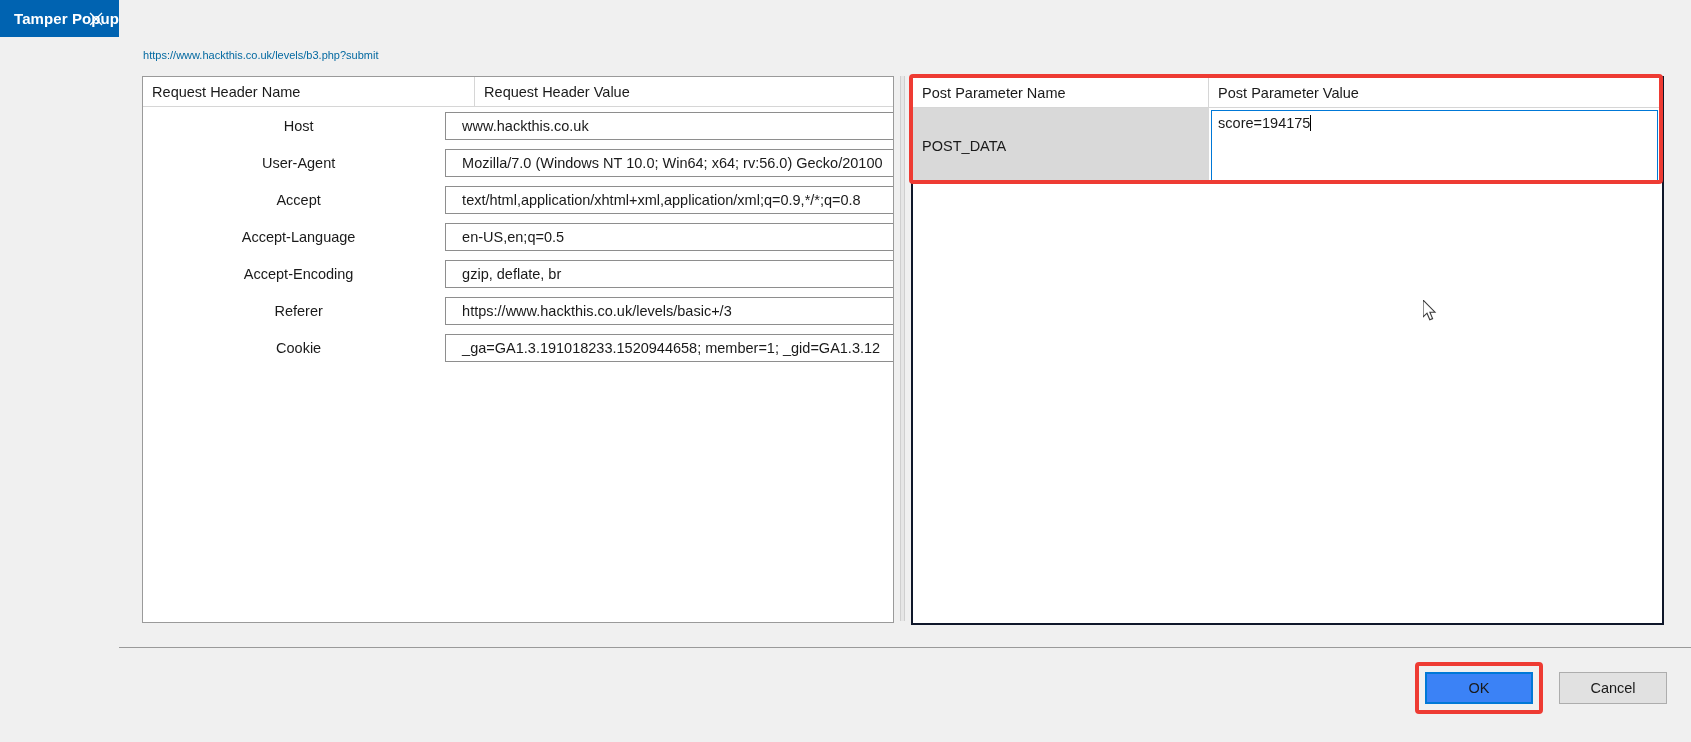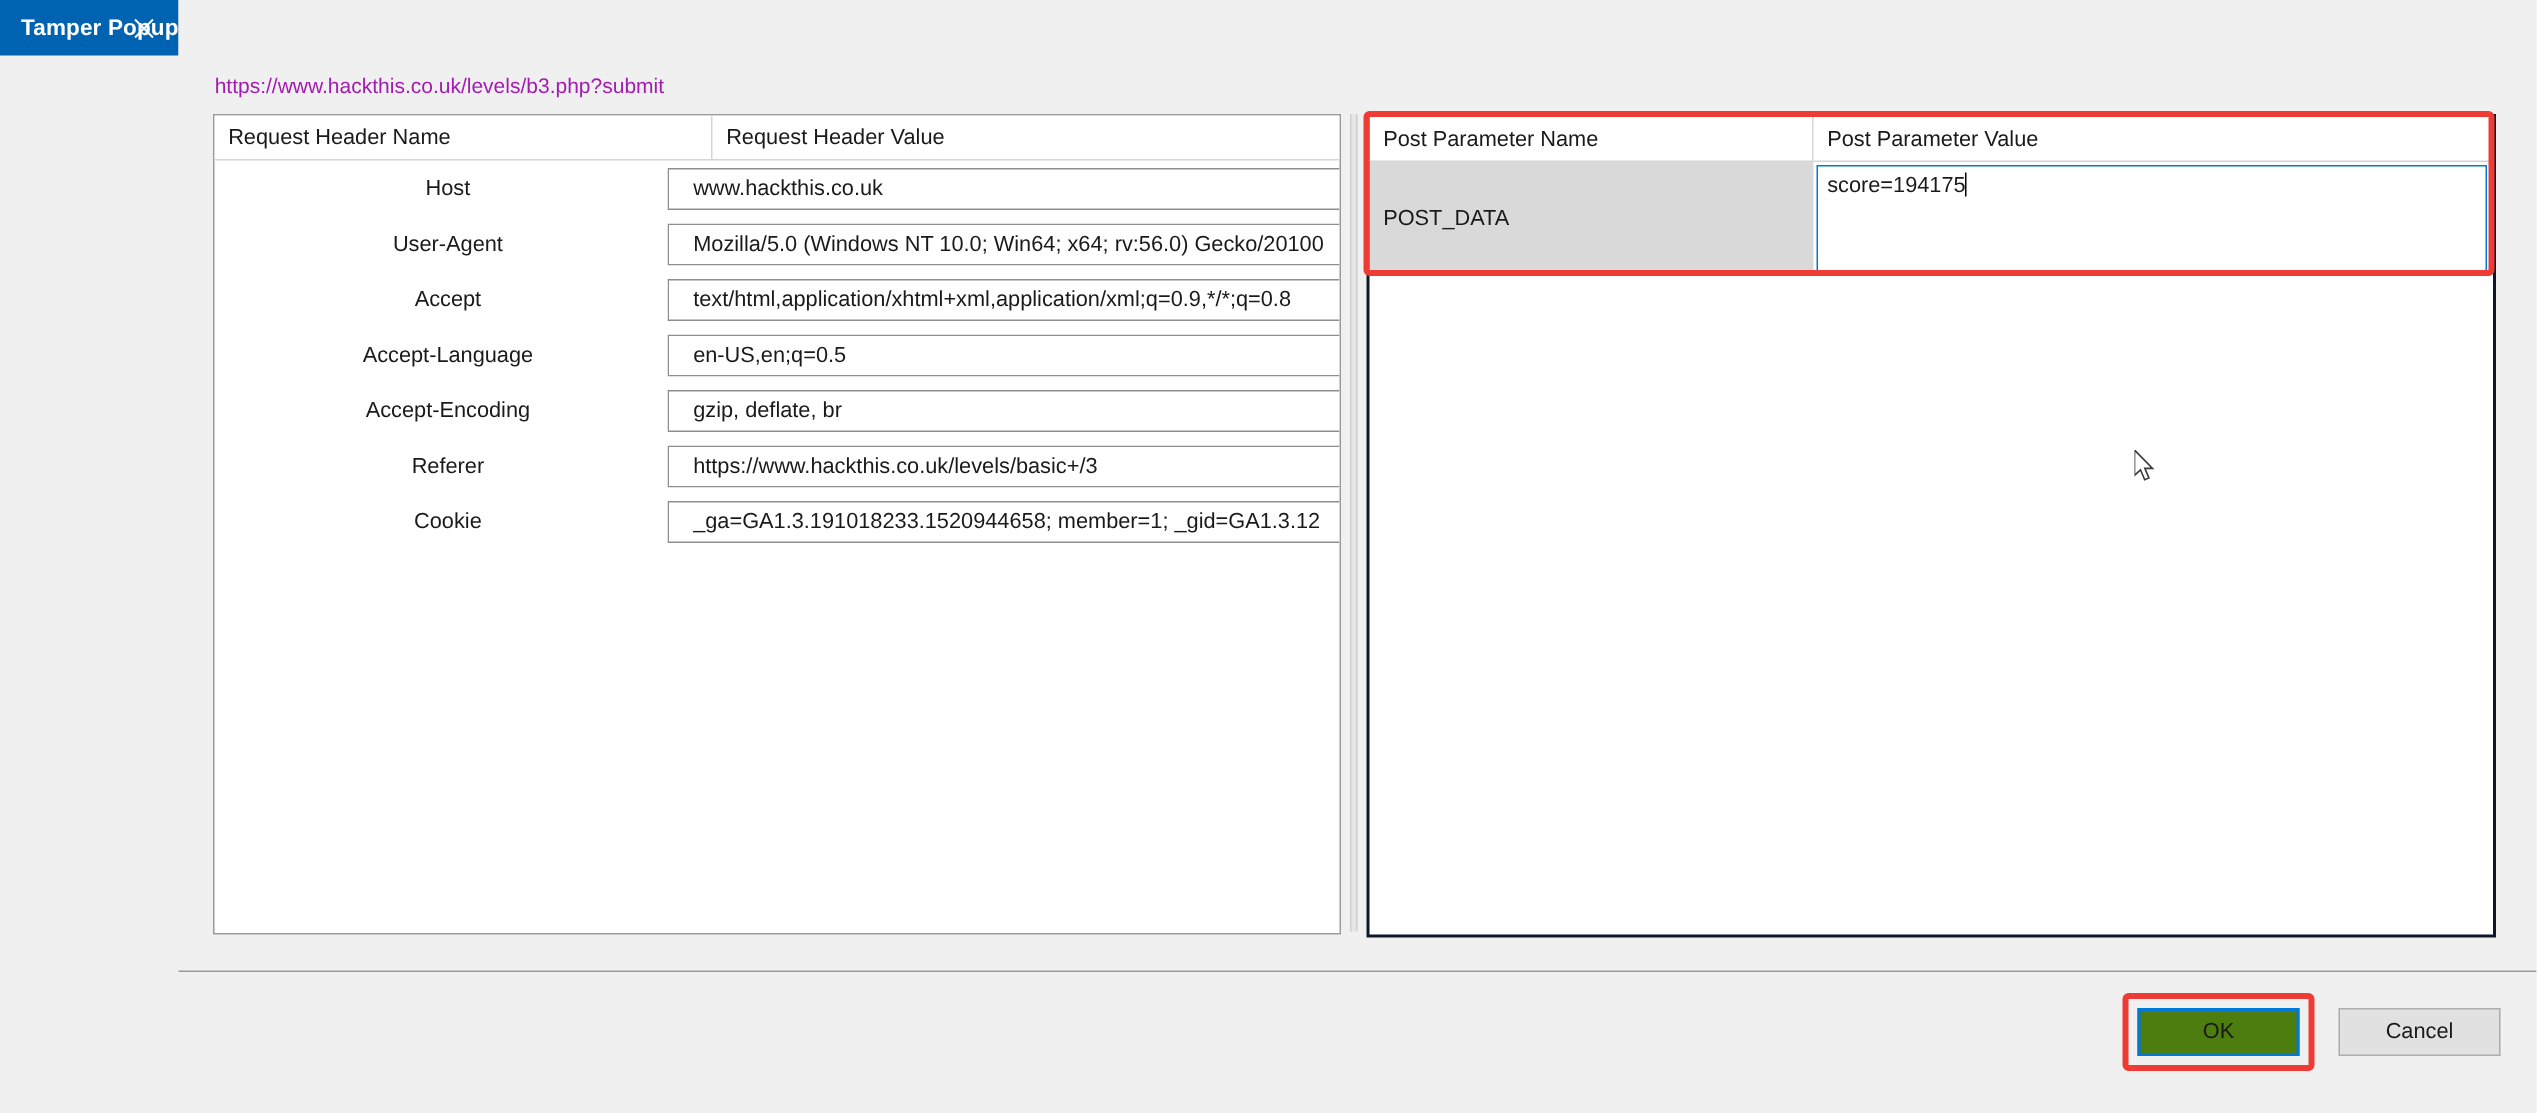--- a/index.html
+++ b/index.html
@@ -39,22 +39,22 @@
   
   .content{
     flex:1;
     background:#f0f0f0;
     position:relative;
     padding:0;
   }
   .urlbar{
     position:absolute;
     left:24px;top:49px;
-    font-size:14px;
-    color:#a21caf;
+    font-size:11px;
+    color:#0369a1;
     white-space:nowrap;
   }
   
   .panels{
     position:absolute;
     left:0;right:0;top:76px;bottom:0;
   }
   .leftpanel{
     position:absolute;
     left:23px;top:0;
@@ -211,21 +211,21 @@
     border:1px solid #adadad;
     font-size:14.5px;
     color:#1a1a1a;
     display:flex;align-items:center;justify-content:center;
     box-sizing:border-box;
     font-family:"Liberation Sans", sans-serif;
     cursor:default;
   }
   .btn.primary{
     border:2px solid #0078d7;
-    background:#4d7c0f;
+    background:#3b82f6;
   }
   
   .cursor{
     position:absolute;
     left:1304px;top:300px;
     width:16px;height:22px;
     z-index:30;
     pointer-events:none;
   }
 </style>
@@ -262,21 +262,21 @@
           <div class="hrow">
             <div class="hname">Host</div>
             <div class="hvalwrap">
               <div class="hval">www.hackthis.co.uk</div>
             </div>
           </div>
 
           <div class="hrow">
             <div class="hname">User-Agent</div>
             <div class="hvalwrap">
-              <div class="hval">Mozilla/5.0 (Windows NT 10.0; Win64; x64; rv:56.0) Gecko/20100</div>
+              <div class="hval">Mozilla/7.0 (Windows NT 10.0; Win64; x64; rv:56.0) Gecko/20100</div>
             </div>
           </div>
 
           <div class="hrow">
             <div class="hname">Accept</div>
             <div class="hvalwrap">
               <div class="hval">text/html,application/xhtml+xml,application/xml;q=0.9,*/*;q=0.8</div>
             </div>
           </div>
 

